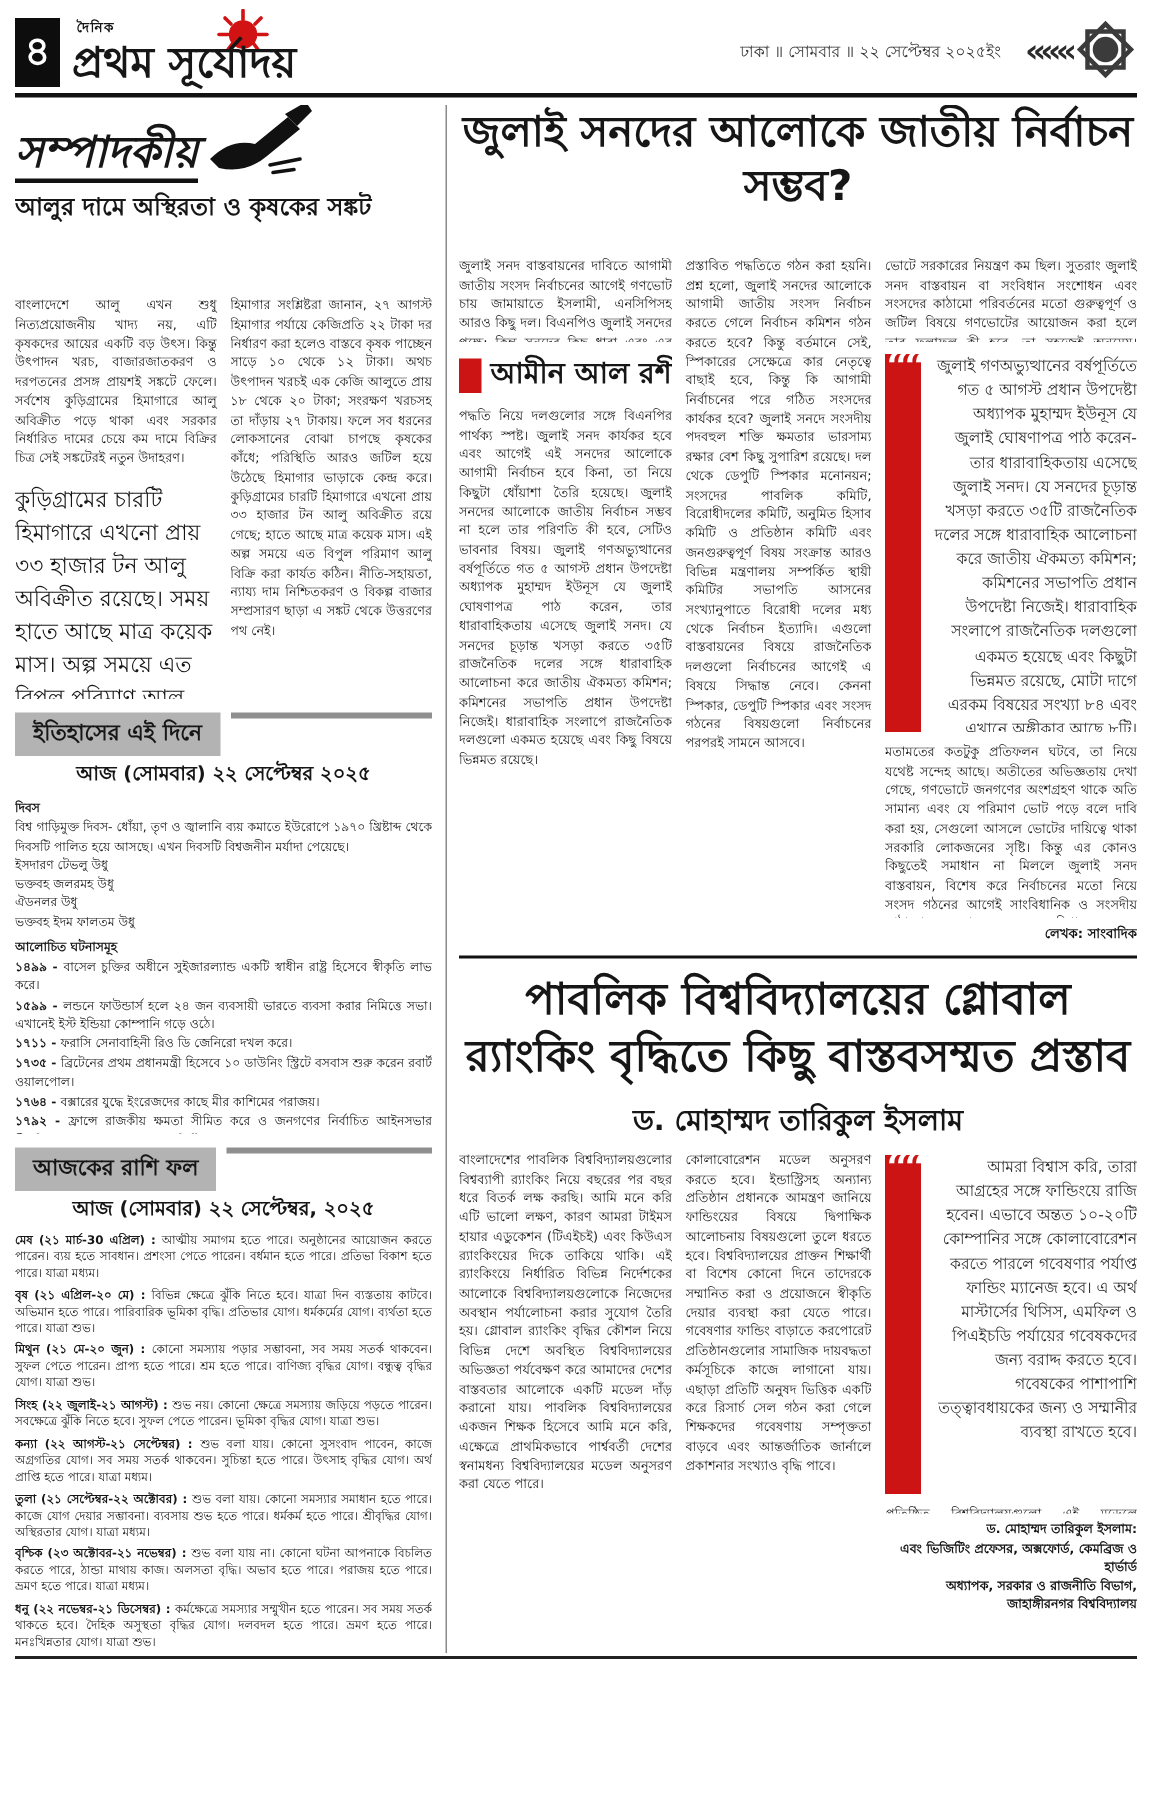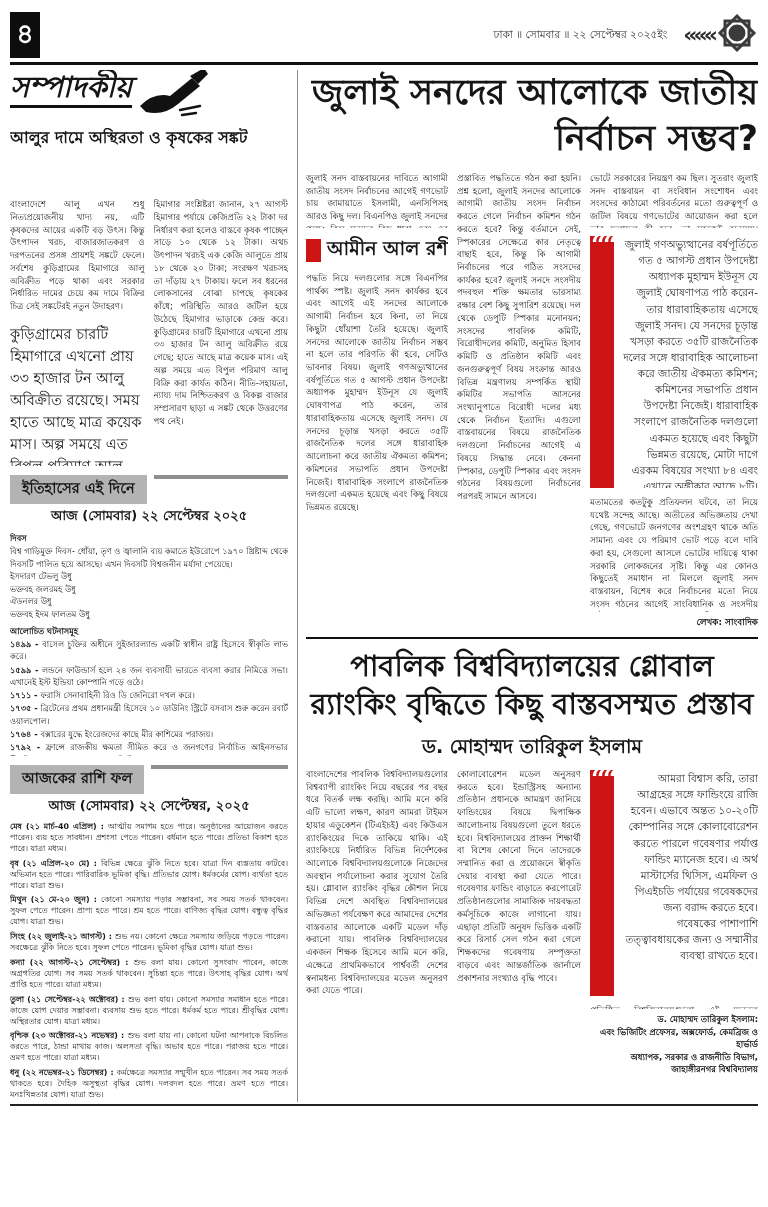--- a/index.html
+++ b/index.html
@@ -16,21 +16,21 @@
   .logo-name{font-size:28px;font-weight:800;position:relative;z-index:1;line-height:1.1}
   .logo-sun{position:absolute;left:96px;top:-4px;z-index:0}
   .dateline{margin-left:auto;font-size:10.5px;color:#333;padding-right:16px;white-space:nowrap}
   .ornament{display:flex;align-items:center;flex-shrink:0}
   .chevrons{font-size:22px;font-weight:bold;letter-spacing:-4px;color:#2c2c2c;margin-right:2px;line-height:1}
   .rule-top{position:absolute;left:10px;right:10px;top:62px;border-top:3px solid #111}
 
   
   .left-col{position:absolute;left:10px;top:70px;width:288px;height:1032px;padding-right:9px;
             border-right:1px solid #8a8a8a;display:flex;flex-direction:column;overflow:hidden}
-  .ed-label-row{display:flex;align-items:flex-start;height:52px}
+  .ed-label-row{display:flex;align-items:flex-end;height:52px}
   .ed-label{font-size:29px;font-weight:800;font-style:italic;border-bottom:3px solid #111;line-height:1.2}
   .pen-icon{margin-left:2px;margin-top:-4px}
   .ed-title{font-size:16px;font-weight:800;line-height:1.26;margin-top:6px;height:62px;overflow:hidden}
   .ed-body{margin-top:8px;height:268px;overflow:hidden;display:flex;gap:9px}
   .ed-colA,.ed-colB{flex:1;font-size:8.5px;line-height:1.5;text-align:justify;overflow:hidden}
   .ed-quote{font-size:14.5px;line-height:1.52;margin-top:10px;font-weight:500;text-align:left}
 
   .sec-head{display:flex;align-items:flex-start;margin-top:9px;height:24px;flex-shrink:0}
   .sec-title{background:var(--bar);font-weight:800;font-size:14.5px;padding:2px 12px 3px;white-space:nowrap}
   .sec-line{flex:1;height:4px;background:#8f8f8f;margin-left:7px}
@@ -44,21 +44,21 @@
   .ev .yr{font-weight:600}
   .ev .yr::after{content:" - "}
 
   .zodiac{flex:1;overflow:hidden;font-size:7.9px;line-height:1.38;text-align:justify}
   .zo{margin-bottom:4px}
   .zo .sign{font-weight:800}
   .zo .sign::after{content:" : "}
 
   
   .main{position:absolute;left:306px;top:70px;width:452px}
-  .a1-head{font-size:35px;font-weight:800;text-align:right;line-height:1.3;height:94px;overflow:hidden}
+  .a1-head{font-size:28px;font-weight:800;text-align:center;line-height:1.3;height:94px;overflow:hidden}
   .a-body{display:flex;gap:9px;margin-top:8px}
   .a1-body{height:458px}
   .c1{width:142px;display:flex;flex-direction:column;overflow:hidden}
   .c2{width:124px;overflow:hidden}
   .c3{width:168px;display:flex;flex-direction:column;overflow:hidden}
   .btext{font-size:8.6px;line-height:1.48;text-align:justify}
   .fill{flex:1;overflow:hidden}
   .clip56{height:56px;overflow:hidden}
   .byline{display:flex;align-items:center;gap:6px;margin:6px 0;flex-shrink:0}
   .byline-box{width:15px;height:23px;background:var(--accent);flex-shrink:0}
@@ -82,20 +82,38 @@
 
   .rule-bottom{position:absolute;left:10px;right:10px;top:1104px;border-top:2px solid #222}
 </style>
 </head>
 <body>
 
 <div class="page">
 
   <div class="masthead">
     <div class="pagenum">৪</div>
+    <div class="logo">
+      <span class="logo-daily">দৈনিক</span>
+      <span class="logo-sun">
+        <svg width="36" height="34" viewBox="0 0 36 34">
+          <g stroke="#d21313" stroke-width="2.4" stroke-linecap="round">
+            <line x1="18" y1="1" x2="18" y2="7"></line>
+              <line x1="6" y1="6" x2="10" y2="10"></line>
+            <line x1="30" y1="6" x2="26" y2="10"></line>
+              <line x1="2" y1="17" x2="8" y2="17"></line>
+            <line x1="34" y1="17" x2="28" y2="17"></line>
+              <line x1="8" y1="27" x2="11" y2="23"></line>
+            <line x1="28" y1="27" x2="25" y2="23"></line>
+          </g>
+          <circle cx="18" cy="17" r="9.5" fill="#d21313"></circle>
+        </svg>
+      </span>
+      <span class="logo-name">প্রথম সূর্যোদয়</span>
+    </div>
     <div class="dateline">ঢাকা ॥ সোমবার ॥ ২২ সেপ্টেম্বর ২০২৫ইং</div>
     <div class="ornament">
       <span class="chevrons">«««</span>
       <span>
         <svg width="42" height="42" viewBox="0 0 42 42">
           <g fill="none" stroke="#3b3b3b" stroke-width="3">
             <rect x="9" y="9" width="24" height="24"></rect>
             <rect x="9" y="9" width="24" height="24" transform="rotate(45 21 21)"></rect>
           </g>
           <circle cx="21" cy="21" r="8.5" fill="#3b3b3b"></circle>
@@ -164,21 +182,21 @@
       </div>
     </div>
 
     <div class="sec-head">
       <span class="sec-title">আজকের রাশি ফল</span>
       <span class="sec-line"></span>
     </div>
     <div class="sec-date">আজ (সোমবার) ২২ সেপ্টেম্বর, ২০২৫</div>
     <div class="zodiac">
 
-        <div class="zo"><span class="sign">মেষ (২১ মার্চ-40 এপ্রিল)</span><span>আত্মীয় সমাগম হতে পারে। অনুষ্ঠানের আয়োজন করতে পারেন। ব্যয় হতে সাবধান। প্রশংসা পেতে পারেন। বর্ধমান হতে পারে। প্রতিভা বিকাশ হতে পারে। যাত্রা মধ্যম।</span></div>
+        <div class="zo"><span class="sign">মেষ (২১ মার্চ-30 এপ্রিল)</span><span>আত্মীয় সমাগম হতে পারে। অনুষ্ঠানের আয়োজন করতে পারেন। ব্যয় হতে সাবধান। প্রশংসা পেতে পারেন। বর্ধমান হতে পারে। প্রতিভা বিকাশ হতে পারে। যাত্রা মধ্যম।</span></div>
 
         <div class="zo"><span class="sign">বৃষ (২১ এপ্রিল-২০ মে)</span><span>বিভিন্ন ক্ষেত্রে ঝুঁকি নিতে হবে। যাত্রা দিন ব্যস্ততায় কাটবে। অভিমান হতে পারে। পারিবারিক ভূমিকা বৃদ্ধি। প্রতিভার যোগ। ধর্মকর্মের যোগ। ব্যর্থতা হতে পারে। যাত্রা শুভ।</span></div>
 
         <div class="zo"><span class="sign">মিথুন (২১ মে-২০ জুন)</span><span>কোনো সমস্যায় পড়ার সম্ভাবনা, সব সময় সতর্ক থাকবেন। সুফল পেতে পারেন। প্রাপ্য হতে পারে। শ্রম হতে পারে। বাণিজ্য বৃদ্ধির যোগ। বন্ধুত্ব বৃদ্ধির যোগ। যাত্রা শুভ।</span></div>
 
 
         <div class="zo"><span class="sign">সিংহ (২২ জুলাই-২১ আগস্ট)</span><span>শুভ নয়। কোনো ক্ষেত্রে সমস্যায় জড়িয়ে পড়তে পারেন। সবক্ষেত্রে ঝুঁকি নিতে হবে। সুফল পেতে পারেন। ভূমিকা বৃদ্ধির যোগ। যাত্রা শুভ।</span></div>
 
         <div class="zo"><span class="sign">কন্যা (২২ আগস্ট-২১ সেপ্টেম্বর)</span><span>শুভ বলা যায়। কোনো সুসংবাদ পাবেন, কাজে অগ্রগতির যোগ। সব সময় সতর্ক থাকবেন। সুচিন্তা হতে পারে। উৎসাহ বৃদ্ধির যোগ। অর্থ প্রাপ্তি হতে পারে। যাত্রা মধ্যম।</span></div>
 

